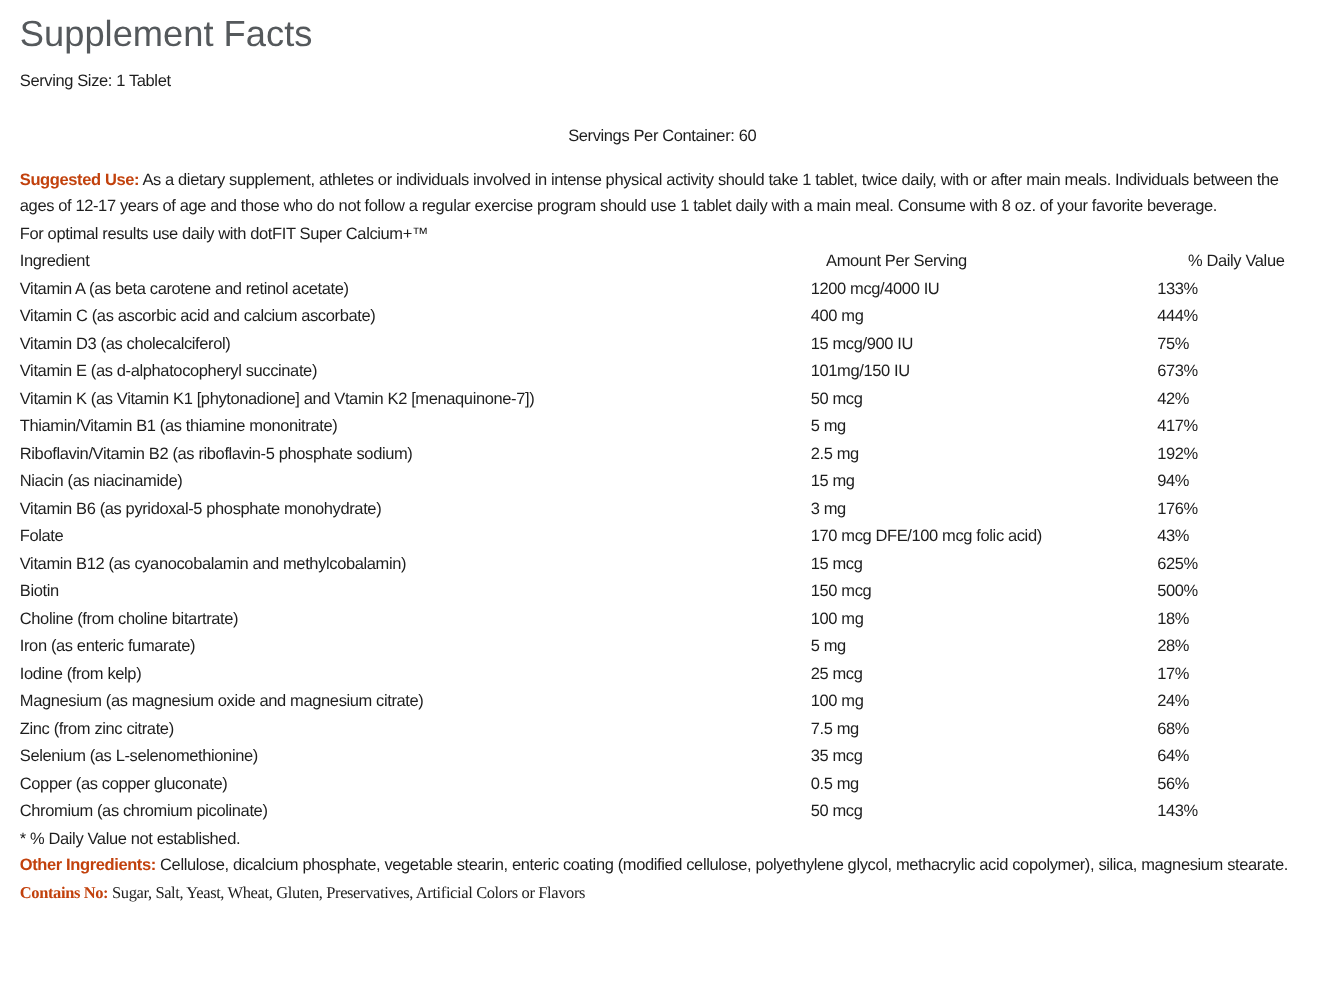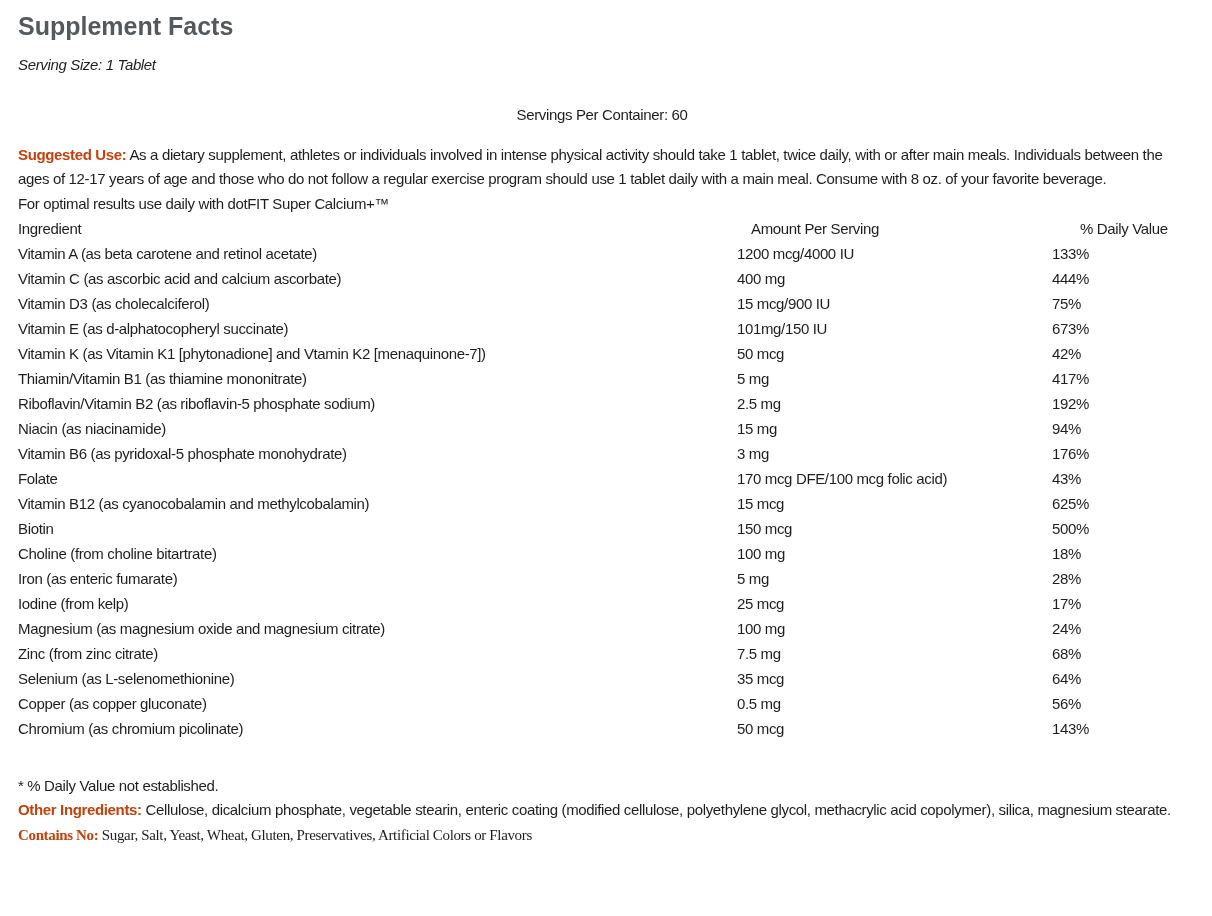--- a/index.html
+++ b/index.html
@@ -10,45 +10,45 @@
     box-sizing: border-box;
     padding: 12px 26px 0 18px;
     background: #ffffff;
     font-family: "Liberation Sans", sans-serif;
     color: #1e1e1e;
     font-size: 15px;
     letter-spacing: -0.35px;
     overflow: hidden;
   }
   .title {
-    font-size: 25px;
-    font-weight: 700;
+    font-size: 33px;
+    font-weight: 400;
     color: #55595c;
     letter-spacing: 0;
     margin: 0 0 15px 0;
     line-height: 1.15;
   }
   .line { line-height: 17px; }
-  .serving-size { margin: 0 0 33px 0; font-style: italic; }
+  .serving-size { margin: 0 0 33px 0; }
   .servings-per-container { margin: 0 0 20px 0; text-align: center; }
   p.para { margin: 0; line-height: 24.5px; }
   .suggested-use { margin-bottom: 12px; }
   .optimal-note { margin-bottom: 10px; }
   b { font-weight: bold; color: #c2410c; }
   .table { margin: 0; }
   .trow, .thead {
     display: grid;
     grid-template-columns: 719px 315px 1fr;
     height: 25px;
     line-height: 25px;
     align-items: center;
   }
   .thead { margin-bottom: 0; gap: 14px; }
   .tcell { white-space: nowrap; overflow: visible; }
-  .footnote { height: 25px; line-height: 25px; margin-top: 32px; }
+  .footnote { height: 25px; line-height: 25px; }
   .other-ingredients { margin-top: 10px; line-height: 26px; margin-bottom: 8px; }
   .contains-no { margin-top: 18px; line-height: 24px; font-family: Liberation Serif, serif; }
 </style>
 </head>
 <body>
 
 <div class="page">
 
   <h1 class="title">Supplement Facts</h1>
 

